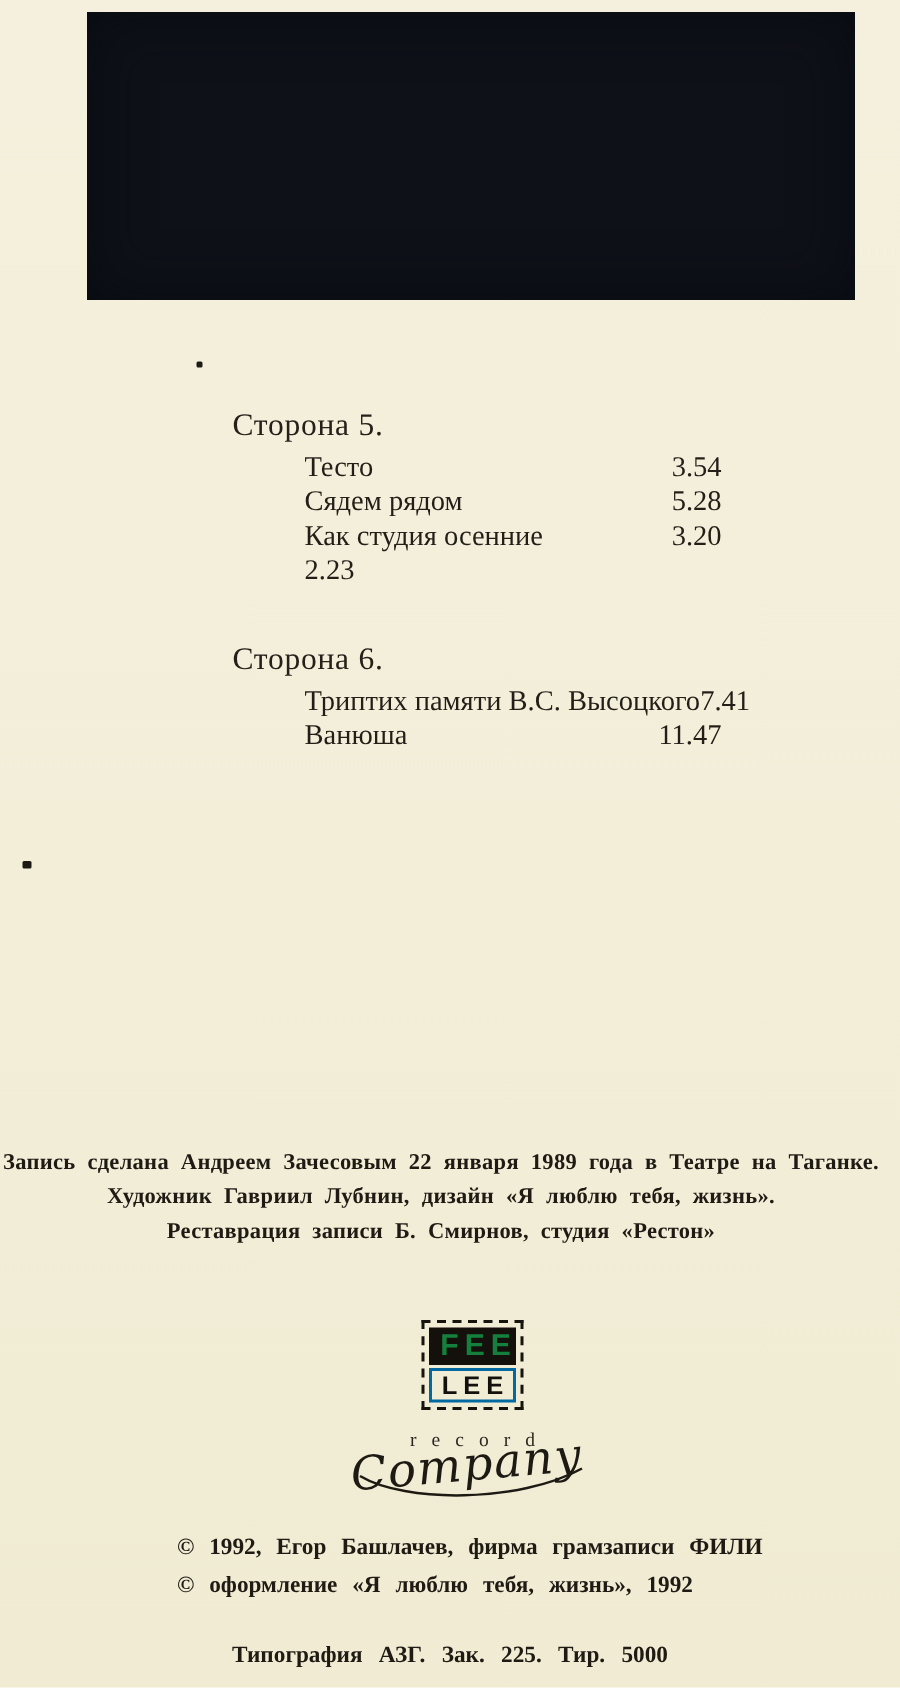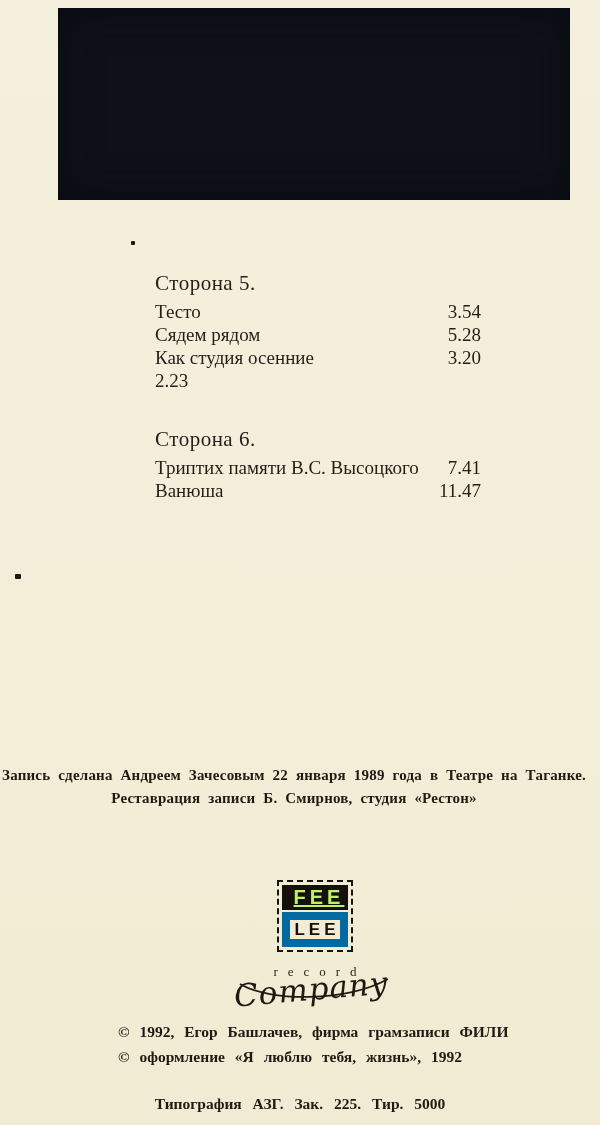--- a/index.html
+++ b/index.html
@@ -21,44 +21,44 @@
   .speck-1 { left:131px; top:241px; width:4px; height:4px; }
   .speck-2 { left:15px;  top:574px; width:6px; height:5px; }
 
   .tracklist { position:absolute; left:155px; width:326px; }
   .side5 { top:270px; }
   .side6 { top:426px; }
   .side-heading {
     font-size:21px; font-weight:normal; line-height:27px;
     letter-spacing:0.5px; color:#25211a;
   }
-  .rows { margin-top:3px; }
+  .rows { margin-top:3px;margin-left:48px; }
   .track-row {
     display:flex; justify-content:space-between; align-items:baseline;
     font-size:19px; line-height:23px; white-space:nowrap;
   }
   .track-time { font-size:19px; }
 
   .credits { position:absolute; left:0; top:764px; width:588px; text-align:center; }
   .credits p {
     font-weight:bold; font-size:15px; line-height:23px;
     word-spacing:4px; letter-spacing:0.2px; white-space:nowrap; color:#1f1b14;
   }
 
   .logo { position:absolute; left:240px; top:880px; width:150px; text-align:center; }
   .logo-box { display:inline-block; border:2px dashed #17140e; padding:3px; background:transparent; }
   .logo-fee {
-    display:block; background:#14110c; color:#bef264;
+    display:block; background:#14110c; color:#15803d;
     font-family:"Liberation Sans", sans-serif; font-weight:bold;
-    font-size:20px; line-height:25px; letter-spacing:4px; padding:0 0 0 8px;text-decoration:underline;
+    font-size:20px; line-height:25px; letter-spacing:4px; padding:0 0 0 8px;
   }
   .logo-lee {
-    display:block; border:8px solid #0369a1; margin-top:2px; color:#14110c;
+    display:block; border:2px solid #0369a1; margin-top:2px; color:#14110c;
     font-family:"Liberation Sans", sans-serif; font-weight:bold;
-    font-size:17px; line-height:19px; letter-spacing:4px; padding-left:4px;text-align:right;
+    font-size:17px; line-height:19px; letter-spacing:4px; padding-left:4px;
   }
   .logo-record {
     margin-top:12px; font-size:13px; letter-spacing:10px; padding-left:10px;
     color:#2b2720; font-family:"Liberation Serif", serif;
   }
   .logo-company {
     position:relative; margin-top:-9px; margin-left:-8px;
     font-family:"DejaVu Serif", serif; font-style:italic;
     font-size:31px; line-height:36px; transform:rotate(-5deg);
     color:#1d1a14; letter-spacing:1px;
@@ -113,20 +113,21 @@
     </div>
     <div class="track-row">
       <span class="track-title">Ванюша</span>
       <span class="track-time">11.47</span>
     </div>
   </div>
 </section>
 
 <div class="credits">
   <p>Запись сделана Андреем Зачесовым 22 января 1989 года в Театре на Таганке.</p>
+  <p>Художник Гавриил Лубнин, дизайн «Я люблю тебя, жизнь».</p>
   <p>Реставрация записи Б. Смирнов, студия «Рестон»</p>
 </div>
 
 <div class="logo">
   <span class="logo-box">
     <span class="logo-fee">FEE</span>
     <span class="logo-lee">LEE</span>
   </span>
   <div class="logo-record">record</div>
   <div class="logo-company">Company</div>

